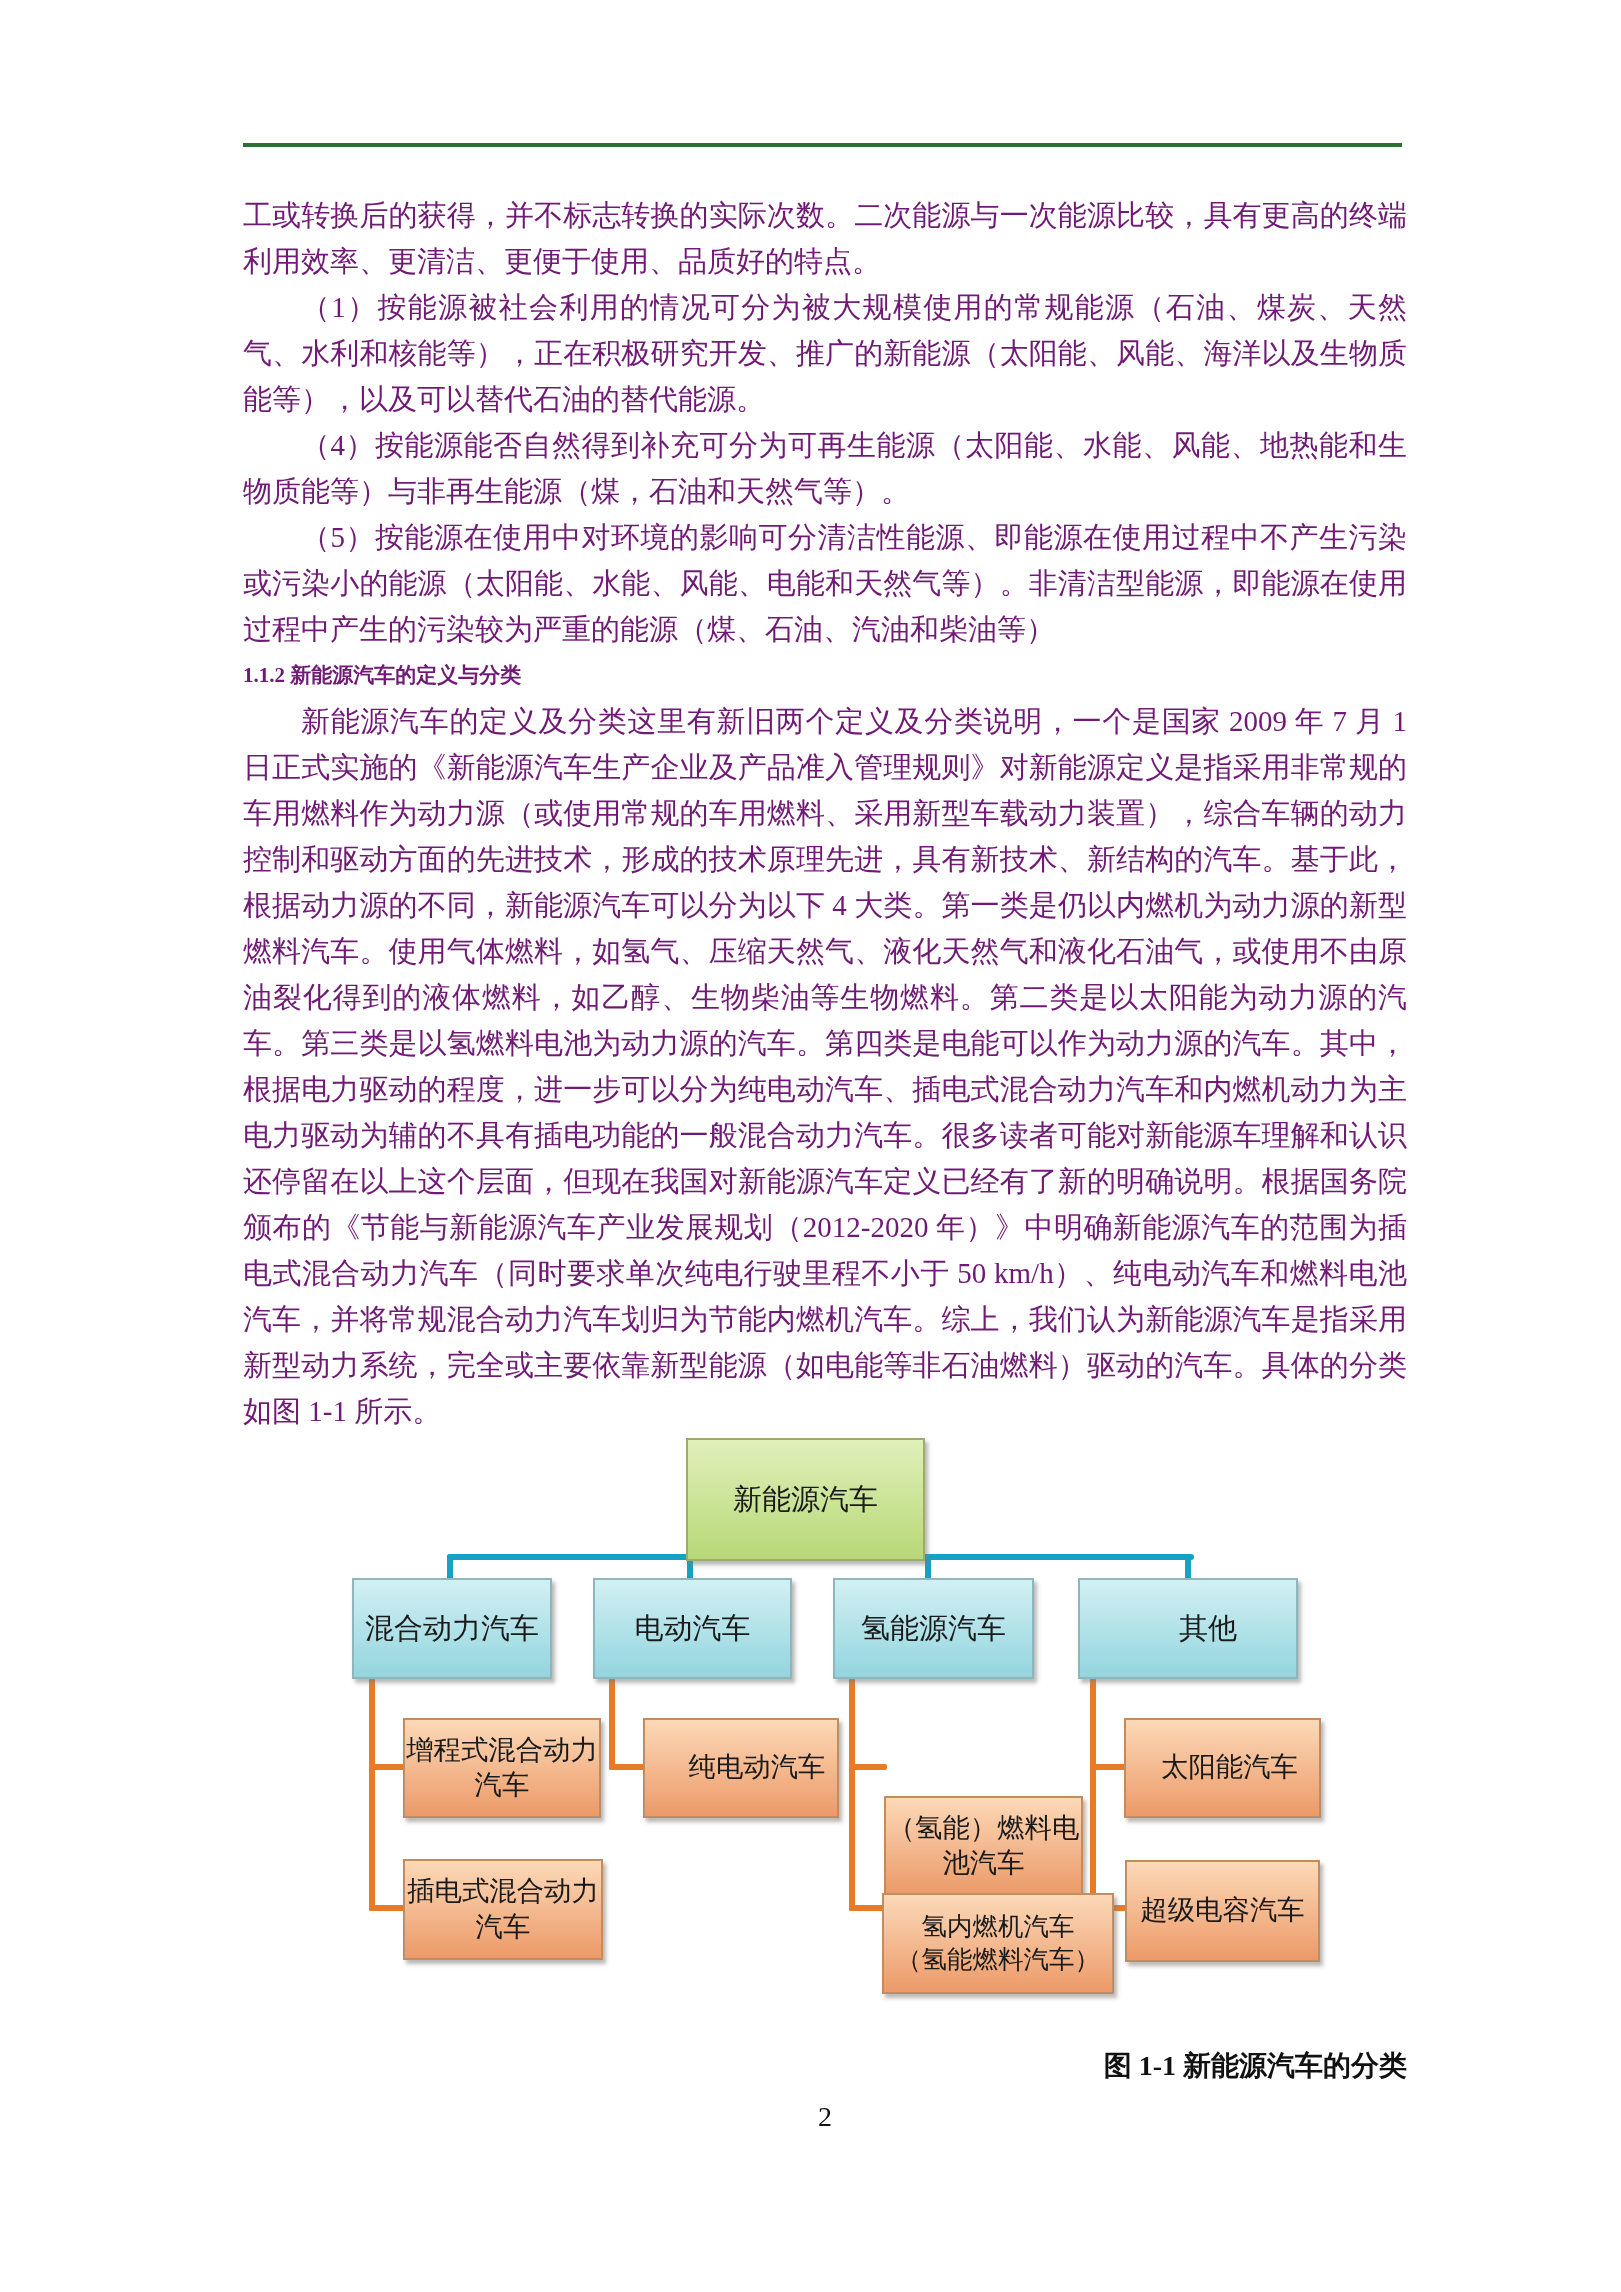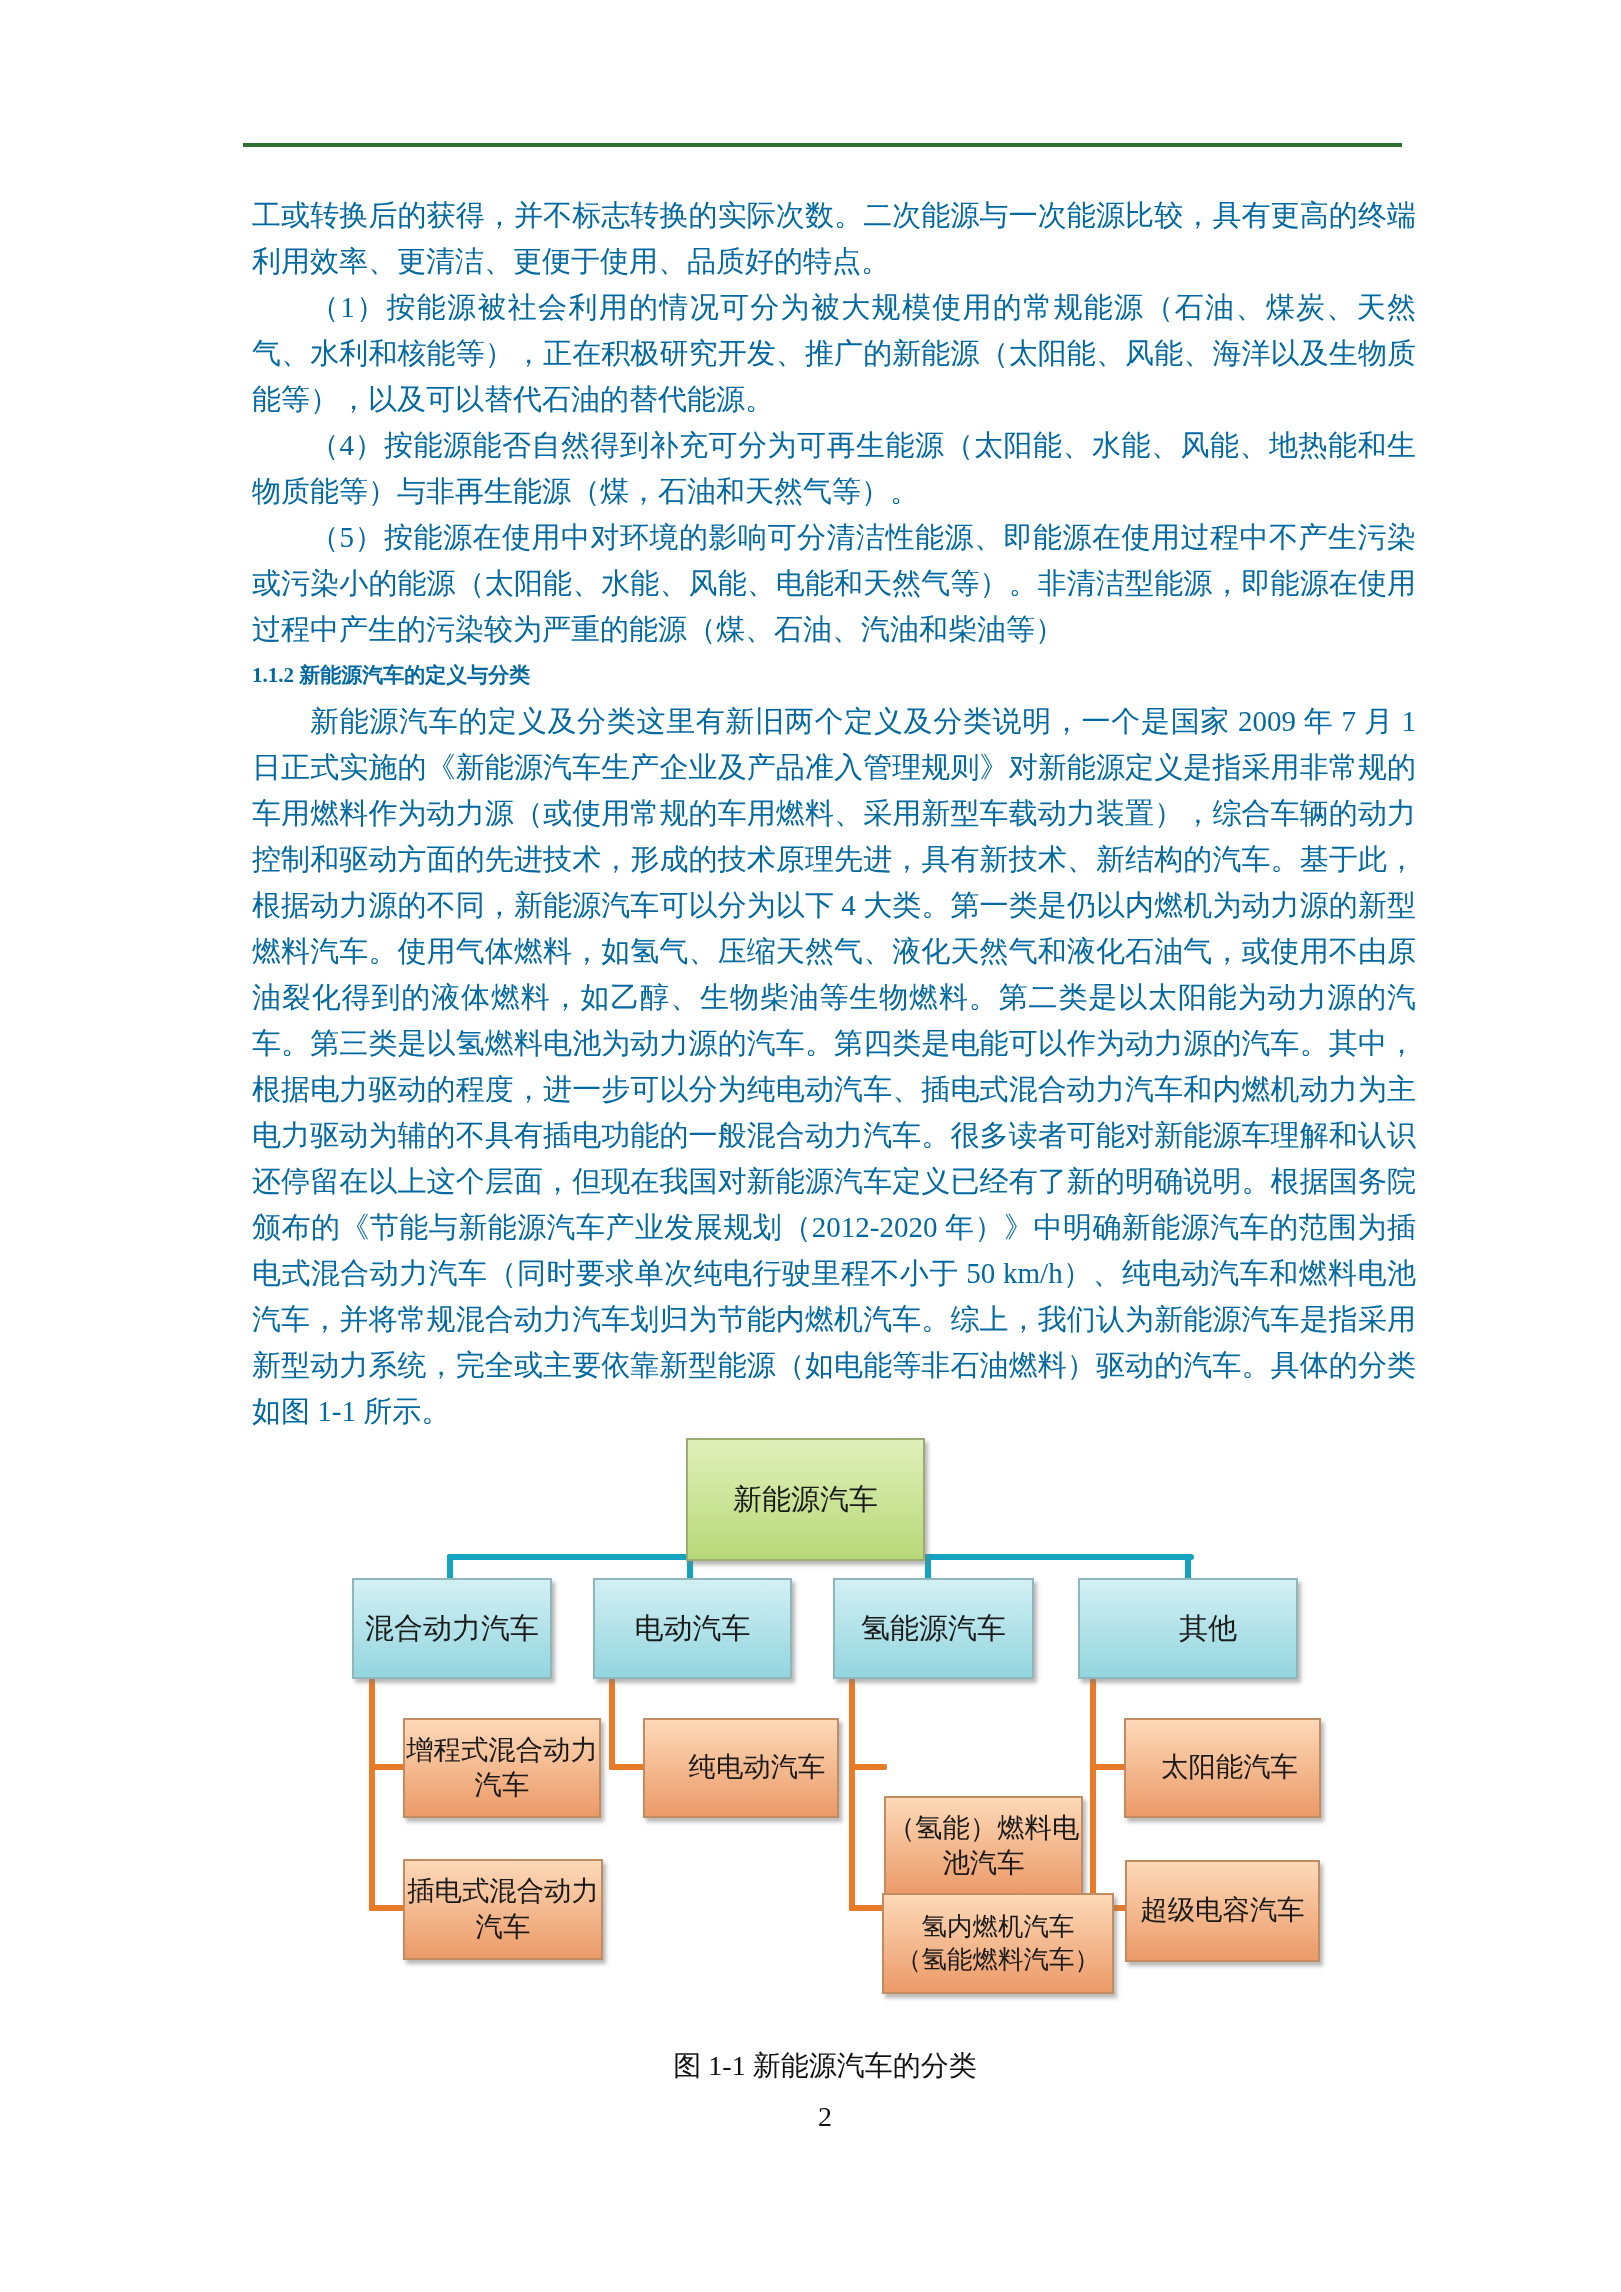--- a/index.html
+++ b/index.html
@@ -4,23 +4,23 @@
 <style>
   html,body { margin:0; padding:0; background:#ffffff; }
   .page {
     position:relative; width:1621px; height:2293px; background:#ffffff;
     font-family:"Liberation Serif","DejaVu Serif",serif; color:#111;
     overflow:hidden;
   }
   .toprule { position:absolute; left:243px; top:143px; width:1159px; height:3.9px; background:#2d7031; }
 
   .text-col {
-    position:absolute; left:252px; top:192px; width:1164px;
+    position:absolute; left:243px; top:192px; width:1164px;
     font-size:29px; line-height:46px; text-align:justify;
-    color:#0369a1;
+    color:#701a75;
   }
   .text-col p { margin:0; }
   .text-col p.ind { text-indent:2em; }
   .text-col h3 { margin:0; font-size:21px; font-weight:bold; line-height:46px; text-align:left; }
 
   
   .conn { position:absolute; }
   .teal { background:#14a3c0; border-radius:2.9px; }
   .orange { background:#e97b28; border-radius:2px; }
 
@@ -31,22 +31,22 @@
     border:2px solid; box-sizing:border-box;
     box-shadow:2.9px 3.9px 3.9px rgba(125,125,125,0.55);
   }
   .box span { display:block; }
   .root-box   { background:linear-gradient(#e0f0ba,#b7d877); border-color:#9cab72; font-size:29px; }
   .branch-box { background:linear-gradient(#d2f0f4,#93d5de); border-color:#8fb6ba; font-size:29px; }
   .leaf-box   { background:linear-gradient(#fcd9b8,#ec9a68); border-color:#c18d60; font-size:27.4px; line-height:1.28; }
   .leaf-box.small { font-size:25.5px; }
 
   .caption {
-    position:absolute; left:243px; top:2047px; width:1164px; text-align:center;
-    font-size:28px; font-weight:normal; color:#111;
+    position:absolute; left:243px; top:2047px; width:1164px; text-align:right;
+    font-size:28px; font-weight:bold; color:#111;
   }
   .pagenum {
     position:absolute; left:243px; top:2101px; width:1164px; text-align:center;
     font-size:28px; color:#111;
   }
 </style>
 </head>
 <body>
 
 <div class="page">

